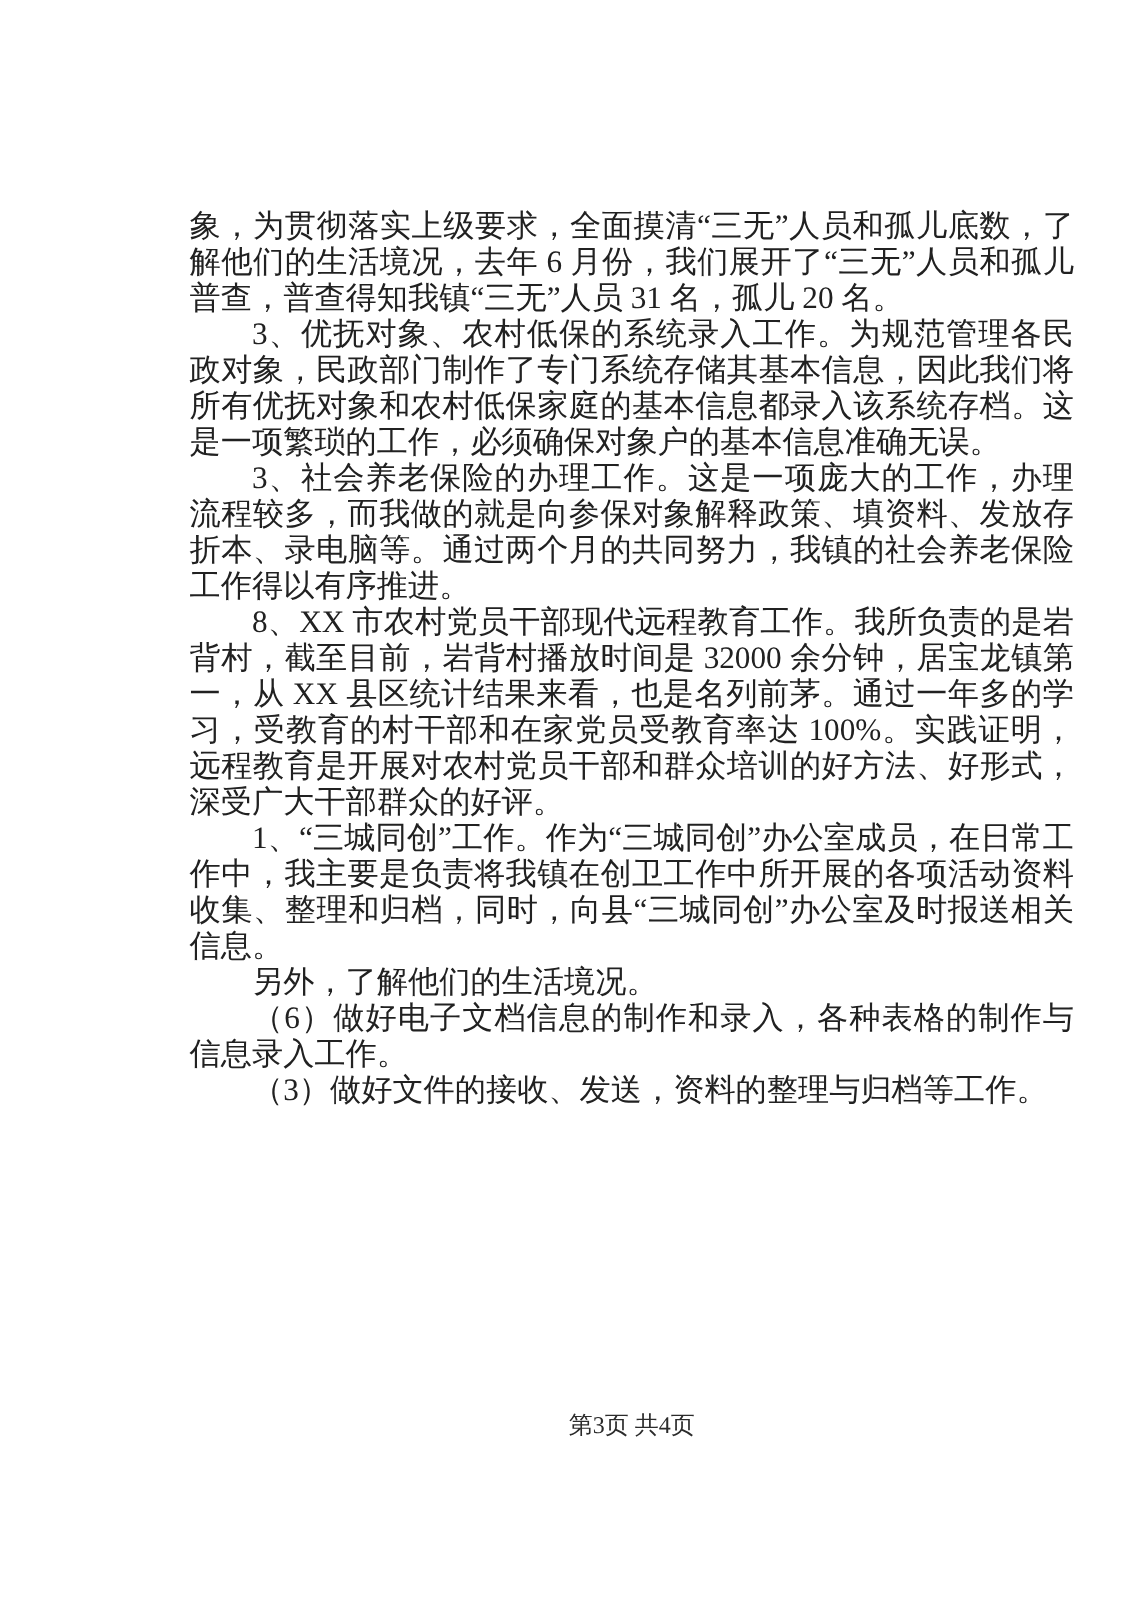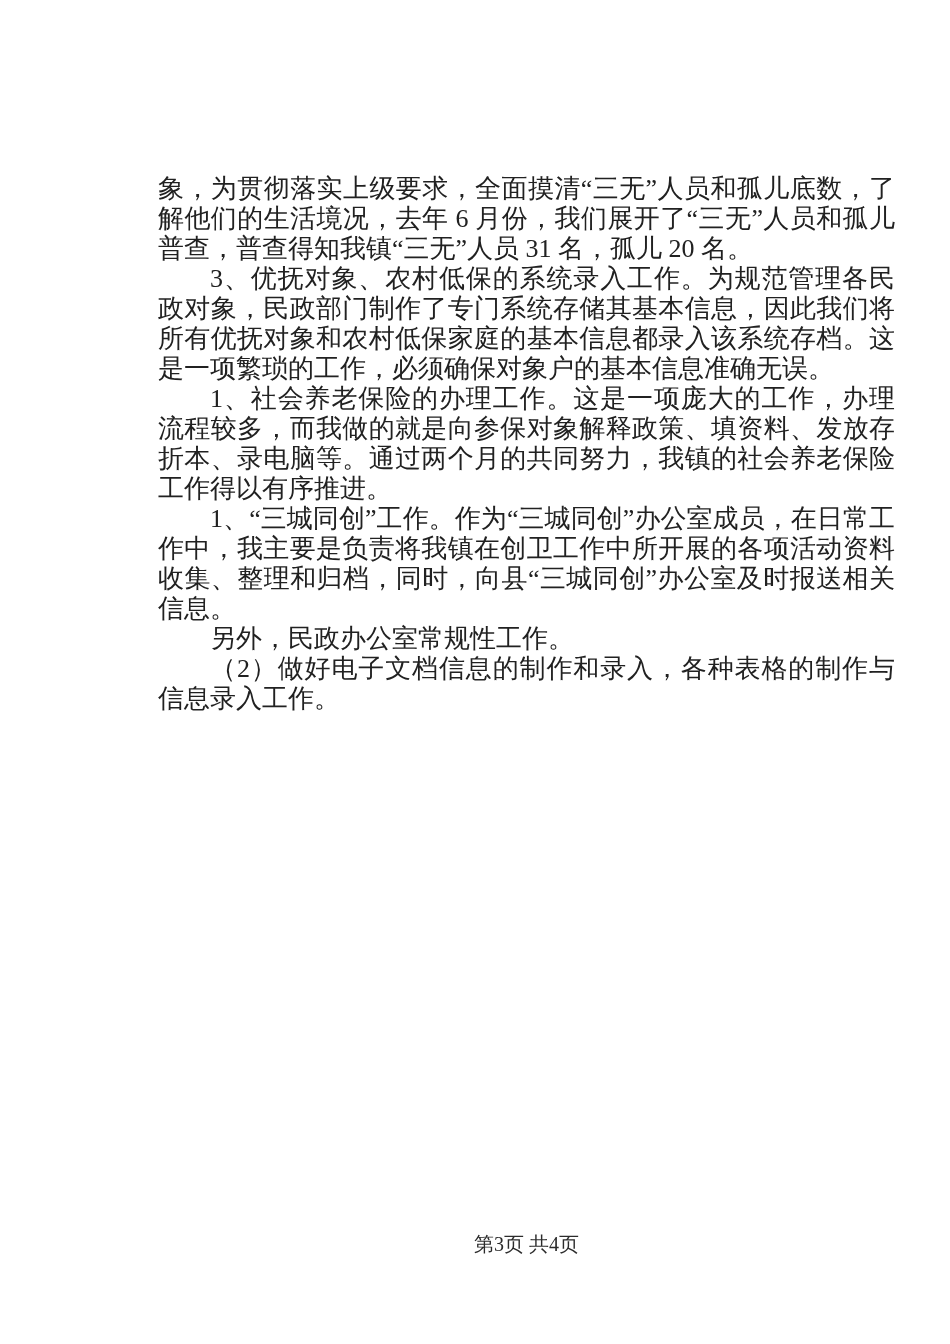--- a/index.html
+++ b/index.html
@@ -38,39 +38,41 @@
     text-indent: 2em;
     word-break: normal;
     color: #212121;
   }
   .para.no-indent {
     text-indent: 0;
   }
   .page-footer {
     position: absolute;
     left: 126px;
-    top: 1232px;
+    top: 1176px;
     width: 737px;
     text-align: center;
     font-size: 20px;
     line-height: 24px;
     color: #2b2b2b;
   }
 </style>
 </head>
 <body>
 
 <div class="page">
 
   <main class="body-text">
     <p class="para no-indent">象，为贯彻落实上级要求，全面摸清“三无”人员和孤儿底数，了解他们的生活境况，去年 6 月份，我们展开了“三无”人员和孤儿普查，普查得知我镇“三无”人员 31 名，孤儿 20 名。</p>
     <p class="para">3、优抚对象、农村低保的系统录入工作。为规范管理各民政对象，民政部门制作了专门系统存储其基本信息，因此我们将所有优抚对象和农村低保家庭的基本信息都录入该系统存档。这是一项繁琐的工作，必须确保对象户的基本信息准确无误。</p>
-    <p class="para">1、社会养老保险的办理工作。这是一项庞大的工作，办理流程较多，而我做的就是向参保对象解释政策、填资料、发放存折本、录电脑等。通过两个月的共同努力，我镇的社会养老保险工作得以有序推进。</p>
+    <p class="para">3、社会养老保险的办理工作。这是一项庞大的工作，办理流程较多，而我做的就是向参保对象解释政策、填资料、发放存折本、录电脑等。通过两个月的共同努力，我镇的社会养老保险工作得以有序推进。</p>
+    <p class="para">8、XX 市农村党员干部现代远程教育工作。我所负责的是岩背村，截至目前，岩背村播放时间是 32000 余分钟，居宝龙镇第一，从 XX 县区统计结果来看，也是名列前茅。通过一年多的学习，受教育的村干部和在家党员受教育率达 100%。实践证明，远程教育是开展对农村党员干部和群众培训的好方法、好形式，深受广大干部群众的好评。</p>
     <p class="para">1、“三城同创”工作。作为“三城同创”办公室成员，在日常工作中，我主要是负责将我镇在创卫工作中所开展的各项活动资料收集、整理和归档，同时，向县“三城同创”办公室及时报送相关信息。</p>
-    <p class="para">另外，民政办公室常规性工作。</p>
-    <p class="para">（2）做好电子文档信息的制作和录入，各种表格的制作与信息录入工作。</p>
+    <p class="para">另外，了解他们的生活境况。</p>
+    <p class="para">（6）做好电子文档信息的制作和录入，各种表格的制作与信息录入工作。</p>
+    <p class="para">（3）做好文件的接收、发送，资料的整理与归档等工作。</p>
   </main>
 
   <footer class="page-footer">
     <span>第3页 共4页</span>
   </footer>
 
 </div>
 
 </body></html>

